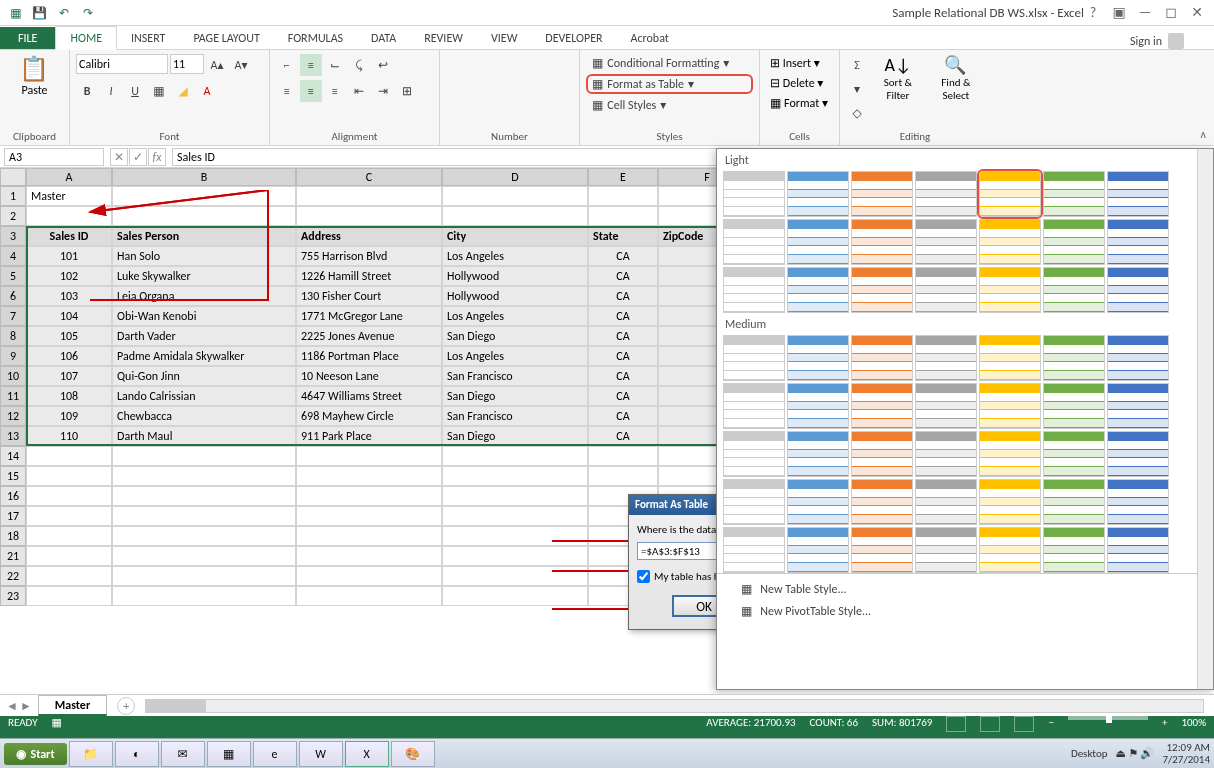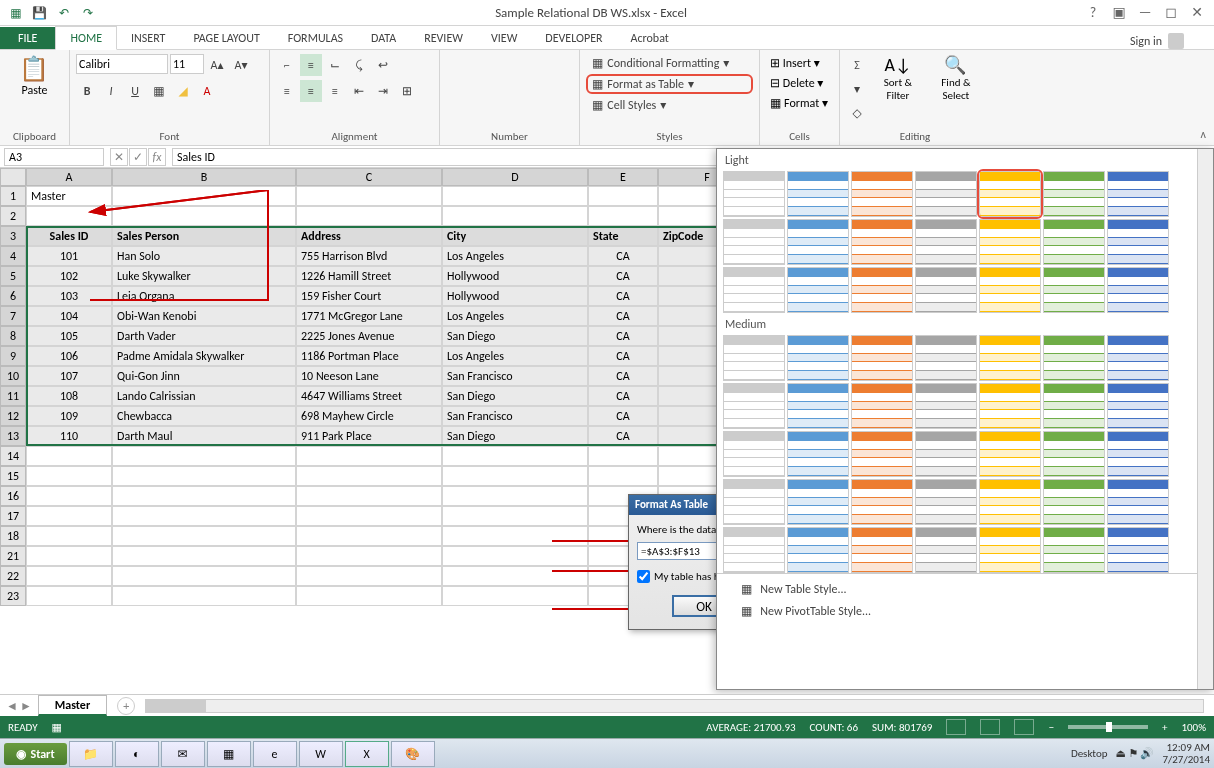--- a/index.html
+++ b/index.html
@@ -2,21 +2,21 @@
 <html><head>
 <meta charset="utf-8">
 <style>
 * { box-sizing: border-box; margin: 0; padding: 0; font-family: "Segoe UI", Calibri, sans-serif; }
 body { background: #fff; width: 1214px; height: 768px; overflow: hidden; position: relative; font-size: 12px; }
 
 
 .titlebar { height: 26px; background: #fff; display: flex; align-items: center; border-bottom: 1px solid #d4d4d4; }
 .qat { display: flex; gap: 4px; padding-left: 6px; }
 .qat-btn { width: 20px; height: 20px; display: flex; align-items: center; justify-content: center; color: #217346; cursor: pointer; }
-.title-text { flex: 1; text-align: center; color: #444; font-size: 13px; }
+.title-text { flex: 1; text-align: right; color: #444; font-size: 13px; }
 .win-controls { display: flex; gap: 8px; padding-right: 8px; color: #666; }
 .win-controls span { width: 18px; text-align: center; cursor: pointer; font-size: 14px; }
 
 
 .ribbon-tabs { height: 24px; background: #fff; display: flex; align-items: flex-end; border-bottom: 1px solid #d4d4d4; }
 .ribbon-tabs .tab { padding: 4px 14px; font-size: 12px; color: #444; cursor: pointer; text-transform: uppercase; }
 .ribbon-tabs .file-tab { background: #217346; color: #fff; padding: 4px 18px; }
 .ribbon-tabs .tab.active { color: #217346; border: 1px solid #d4d4d4; border-bottom: 1px solid #fff; margin-bottom: -1px; background: #fff; }
 .signin { margin-left: auto; padding-right: 30px; display: flex; align-items: center; gap: 6px; color: #444; }
 .signin .avatar { width: 16px; height: 16px; background: #ccc; border-radius: 2px; }
@@ -90,21 +90,21 @@
 
 
 .sheet-tabs { height: 22px; background: #fff; border-top: 1px solid #ccc; display: flex; align-items: center; }
 .sheet-nav { display: flex; gap: 2px; padding: 0 6px; color: #888; }
 .sheet-tab { padding: 2px 16px; border: 1px solid #bbb; border-bottom: 2px solid #217346; background: #fff; font-size: 12px; font-weight: bold; cursor: pointer; }
 .add-sheet { margin-left: 10px; width: 18px; height: 18px; border: 1px solid #ccc; border-radius: 50%; display: flex; align-items: center; justify-content: center; color: #888; cursor: pointer; }
 .hscroll { flex: 1; margin: 0 10px; height: 14px; background: #eee; border: 1px solid #ccc; position: relative; }
 .hscroll .thumb { position: absolute; left: 0; top: 0; bottom: 0; width: 60px; background: #ccc; }
 
 
-.statusbar { height: 22px; background: #217346; color: #fff; display: flex; align-items: center; font-size: 11px; padding: 0 8px; gap: 14px; }
+.statusbar { height: 22px; background: #217346; color: #fff; display: flex; align-items: flex-start; font-size: 11px; padding: 0 8px; gap: 14px; }
 .statusbar .spacer { flex: 1; }
 .statusbar .view-btn { width: 20px; height: 16px; border: 1px solid rgba(255,255,255,0.4); cursor: pointer; }
 .zoom-slider { width: 80px; height: 4px; background: rgba(255,255,255,0.5); position: relative; }
 .zoom-slider .thumb { position: absolute; left: 38px; top: -3px; width: 6px; height: 10px; background: #fff; }
 
 
 .taskbar { height: 30px; background: linear-gradient(#dfe7ef,#c8d4e2); border-top: 1px solid #9aa; display: flex; align-items: center; padding: 0 4px; gap: 2px; }
 .start { background: linear-gradient(#6a9c3e,#4a7c2e); color: #fff; padding: 4px 12px; border-radius: 3px; display: flex; align-items: center; gap: 4px; font-weight: bold; cursor: pointer; }
 .task-btn { width: 44px; height: 26px; border: 1px solid #9ab; background: linear-gradient(#eef,#dde); display: flex; align-items: center; justify-content: center; cursor: pointer; }
 .tray { margin-left: auto; display: flex; align-items: center; gap: 8px; color: #333; font-size: 11px; }
@@ -316,21 +316,21 @@
         <div class="cell col-B">Luke Skywalker</div>
         <div class="cell col-C">1226 Hamill Street</div>
         <div class="cell col-D">Hollywood</div>
         <div class="cell col-E center">CA</div>
         <div class="cell col-F right">33020</div>
       </div>
       <div class="row data-row">
         <div class="row-header selected">6</div>
         <div class="cell col-A center">103</div>
         <div class="cell col-B">Leia Organa</div>
-        <div class="cell col-C">159 Fisher Court</div>
+        <div class="cell col-C">130 Fisher Court</div>
         <div class="cell col-D">Hollywood</div>
         <div class="cell col-E center">CA</div>
         <div class="cell col-F right">33021</div>
       </div>
       <div class="row data-row">
         <div class="row-header selected">7</div>
         <div class="cell col-A center">104</div>
         <div class="cell col-B">Obi-Wan Kenobi</div>
         <div class="cell col-C">1771 McGregor Lane</div>
         <div class="cell col-D">Los Angeles</div>

